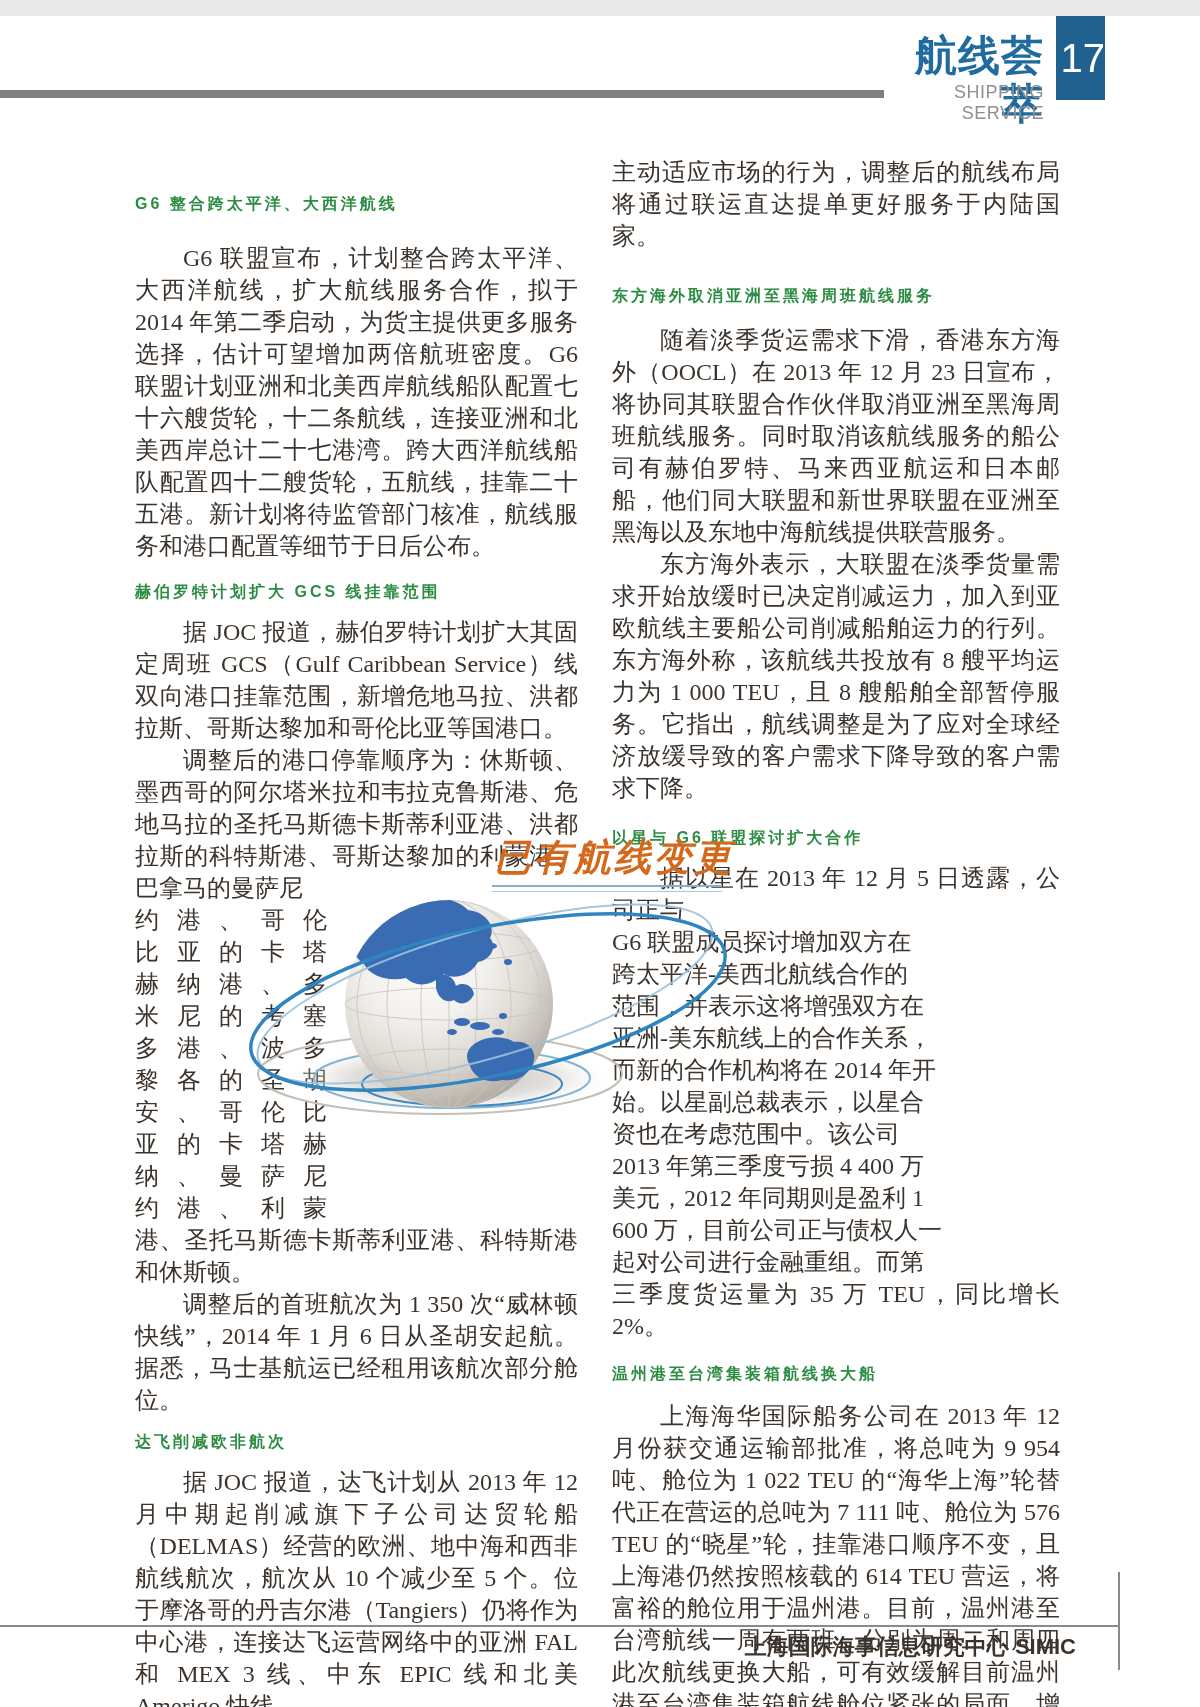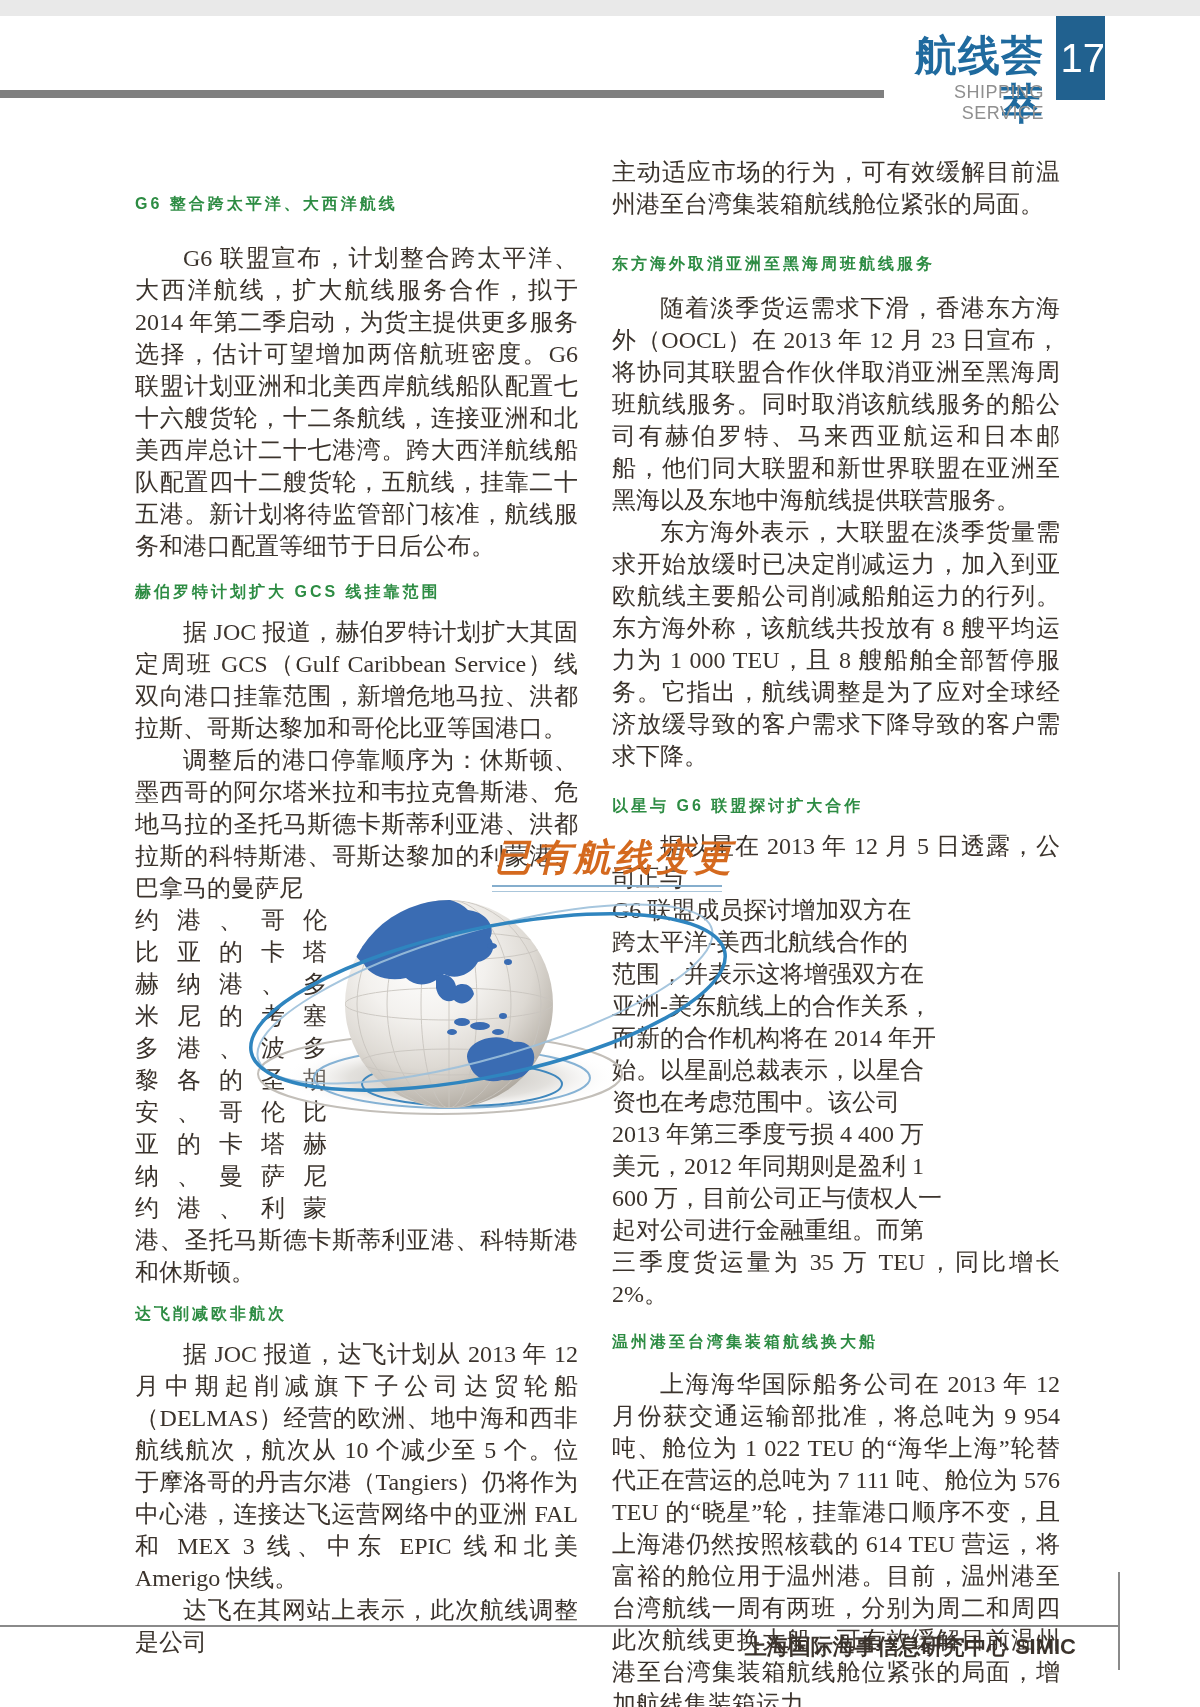--- a/index.html
+++ b/index.html
@@ -70,28 +70,29 @@
 比亚的卡塔
 赫纳港、多
 米尼的考塞
 多港、波多
 黎各的圣胡
 安、哥伦比
 亚的卡塔赫
 纳、曼萨尼
 约港、利蒙</p>
     <p class="noindent">港、圣托马斯德卡斯蒂利亚港、科特斯港和休斯顿。</p>
+    <p class="indent">调整后的首班航次为 1 350 次“威林顿快线”，2014 年 1 月 6 日从圣胡安起航。据悉，马士基航运已经租用该航次部分舱位。</p>
 
     <h2 class="green mt8">达飞削减欧非航次</h2>
     <p class="indent mt6">据 JOC 报道，达飞计划从 2013 年 12 月中期起削减旗下子公司达贸轮船（DELMAS）经营的欧洲、地中海和西非航线航次，航次从 10 个减少至 5 个。位于摩洛哥的丹吉尔港（Tangiers）仍将作为中心港，连接达飞运营网络中的亚洲 FAL 和 MEX 3 线、中东 EPIC 线和北美 Amerigo 快线。</p>
     <p class="indent">达飞在其网站上表示，此次航线调整是公司</p>
   </div>
 
   <div class="col col-right">
-    <p class="noindent">主动适应市场的行为，可有效缓解目前温州港至台湾集装箱航线舱位紧张的局面。</p>
+    <p class="noindent">主动适应市场的行为，调整后的航线布局将通过联运直达提单更好服务于内陆国家。</p>
 
     <h2 class="green mt26">东方海外取消亚洲至黑海周班航线服务</h2>
     <p class="indent mt10">随着淡季货运需求下滑，香港东方海外（OOCL）在 2013 年 12 月 23 日宣布，将协同其联盟合作伙伴取消亚洲至黑海周班航线服务。同时取消该航线服务的船公司有赫伯罗特、马来西亚航运和日本邮船，他们同大联盟和新世界联盟在亚洲至黑海以及东地中海航线提供联营服务。</p>
     <p class="indent">东方海外表示，大联盟在淡季货量需求开始放缓时已决定削减运力，加入到亚欧航线主要船公司削减船舶运力的行列。东方海外称，该航线共投放有 8 艘平均运力为 1 000 TEU，且 8 艘船舶全部暂停服务。它指出，航线调整是为了应对全球经济放缓导致的客户需求下降导致的客户需求下降。</p>
 
     <h2 class="green mt16">以星与 G6 联盟探讨扩大合作</h2>
     <p class="indent mt6">据以星在 2013 年 12 月 5 日透露，公司正与</p>
     <p class="narrow-right">G6 联盟成员探讨增加双方在
 跨太平洋-美西北航线合作的
 范围，并表示这将增强双方在

